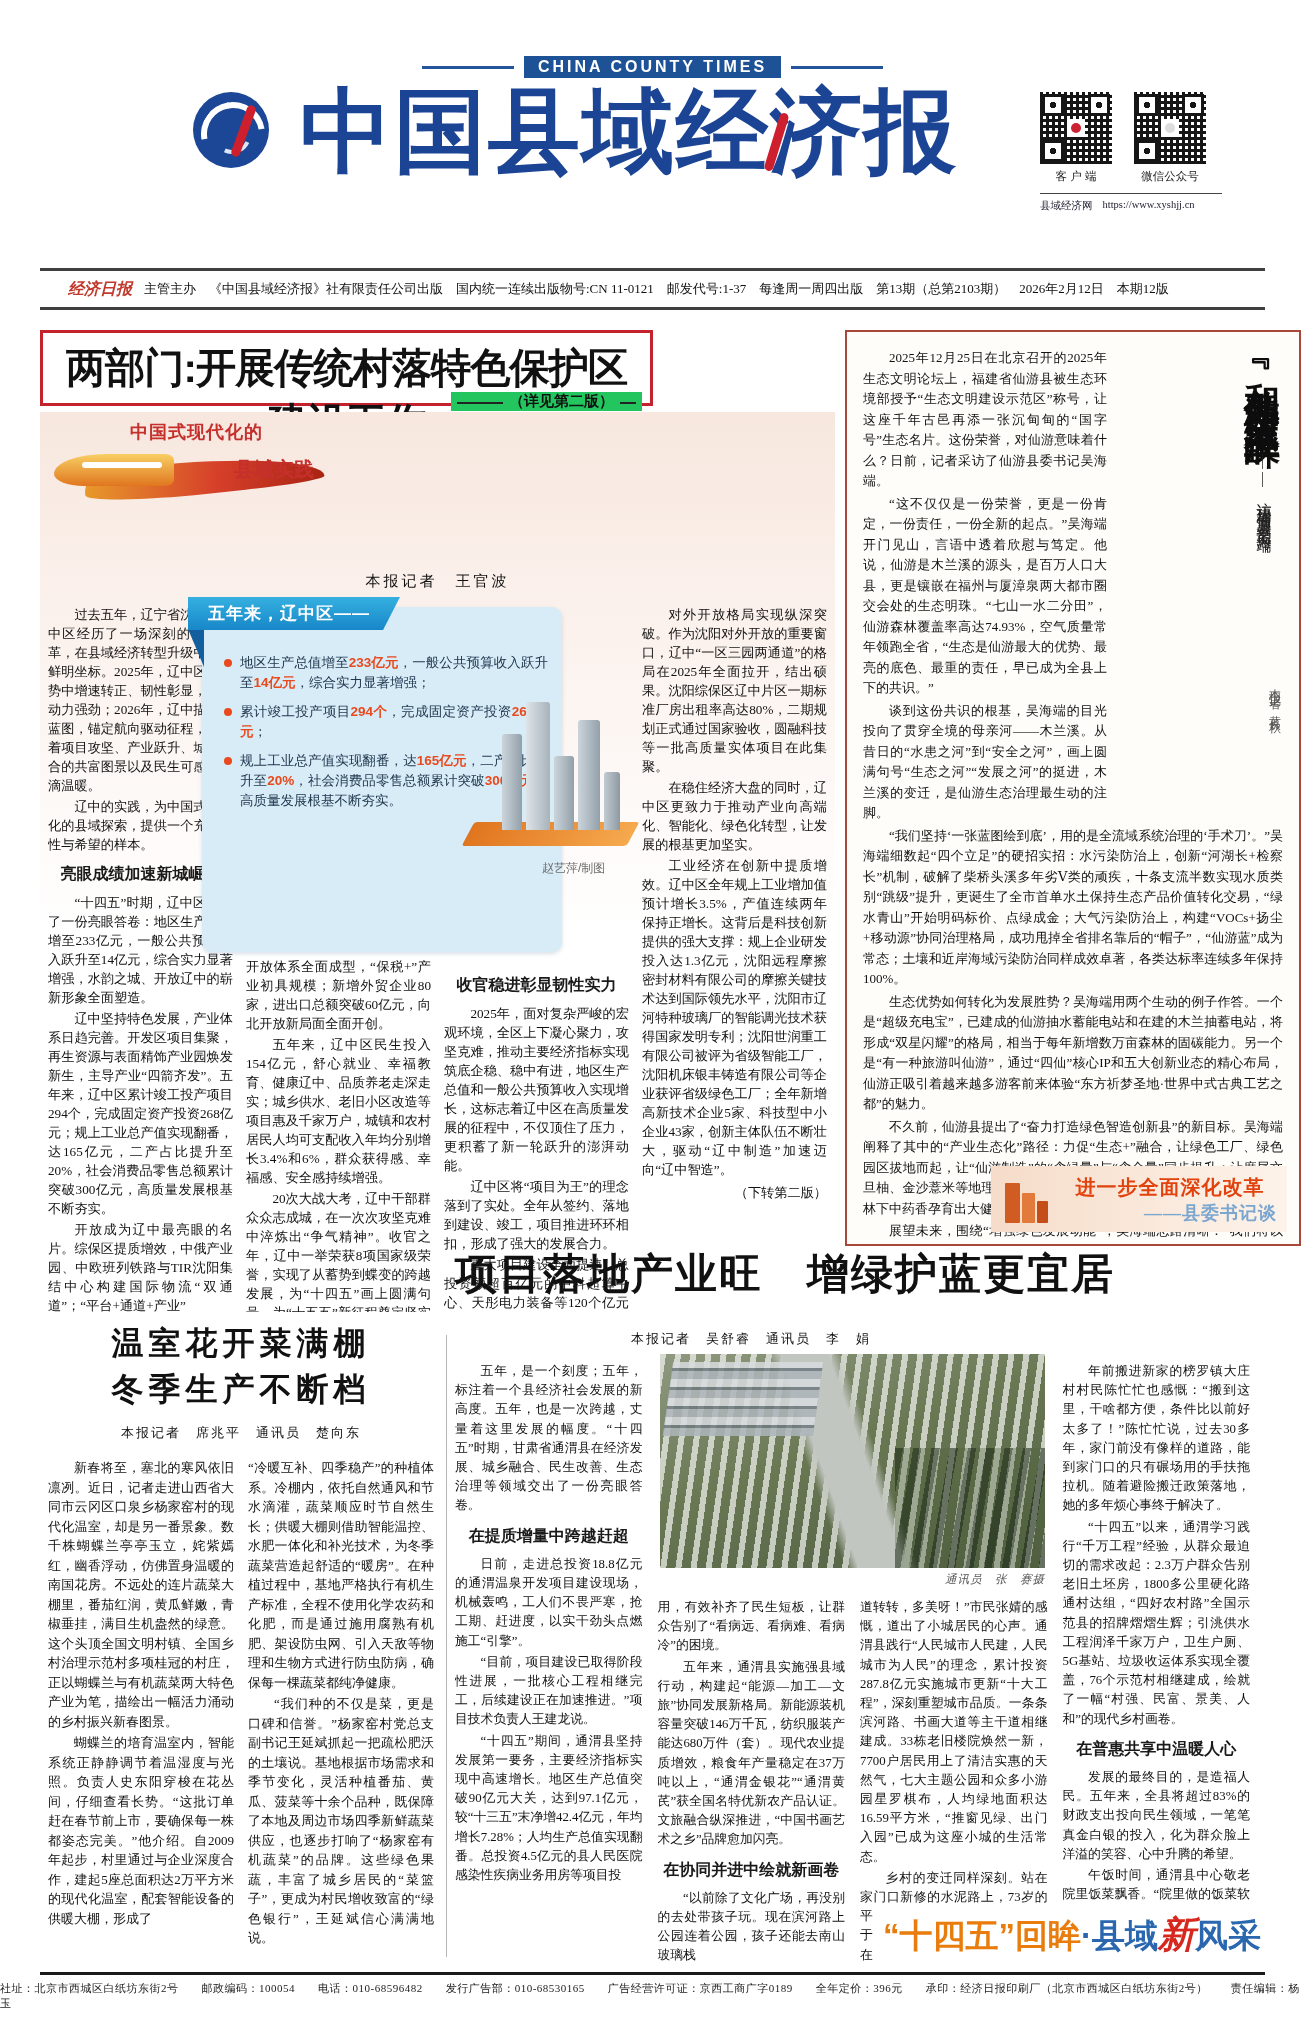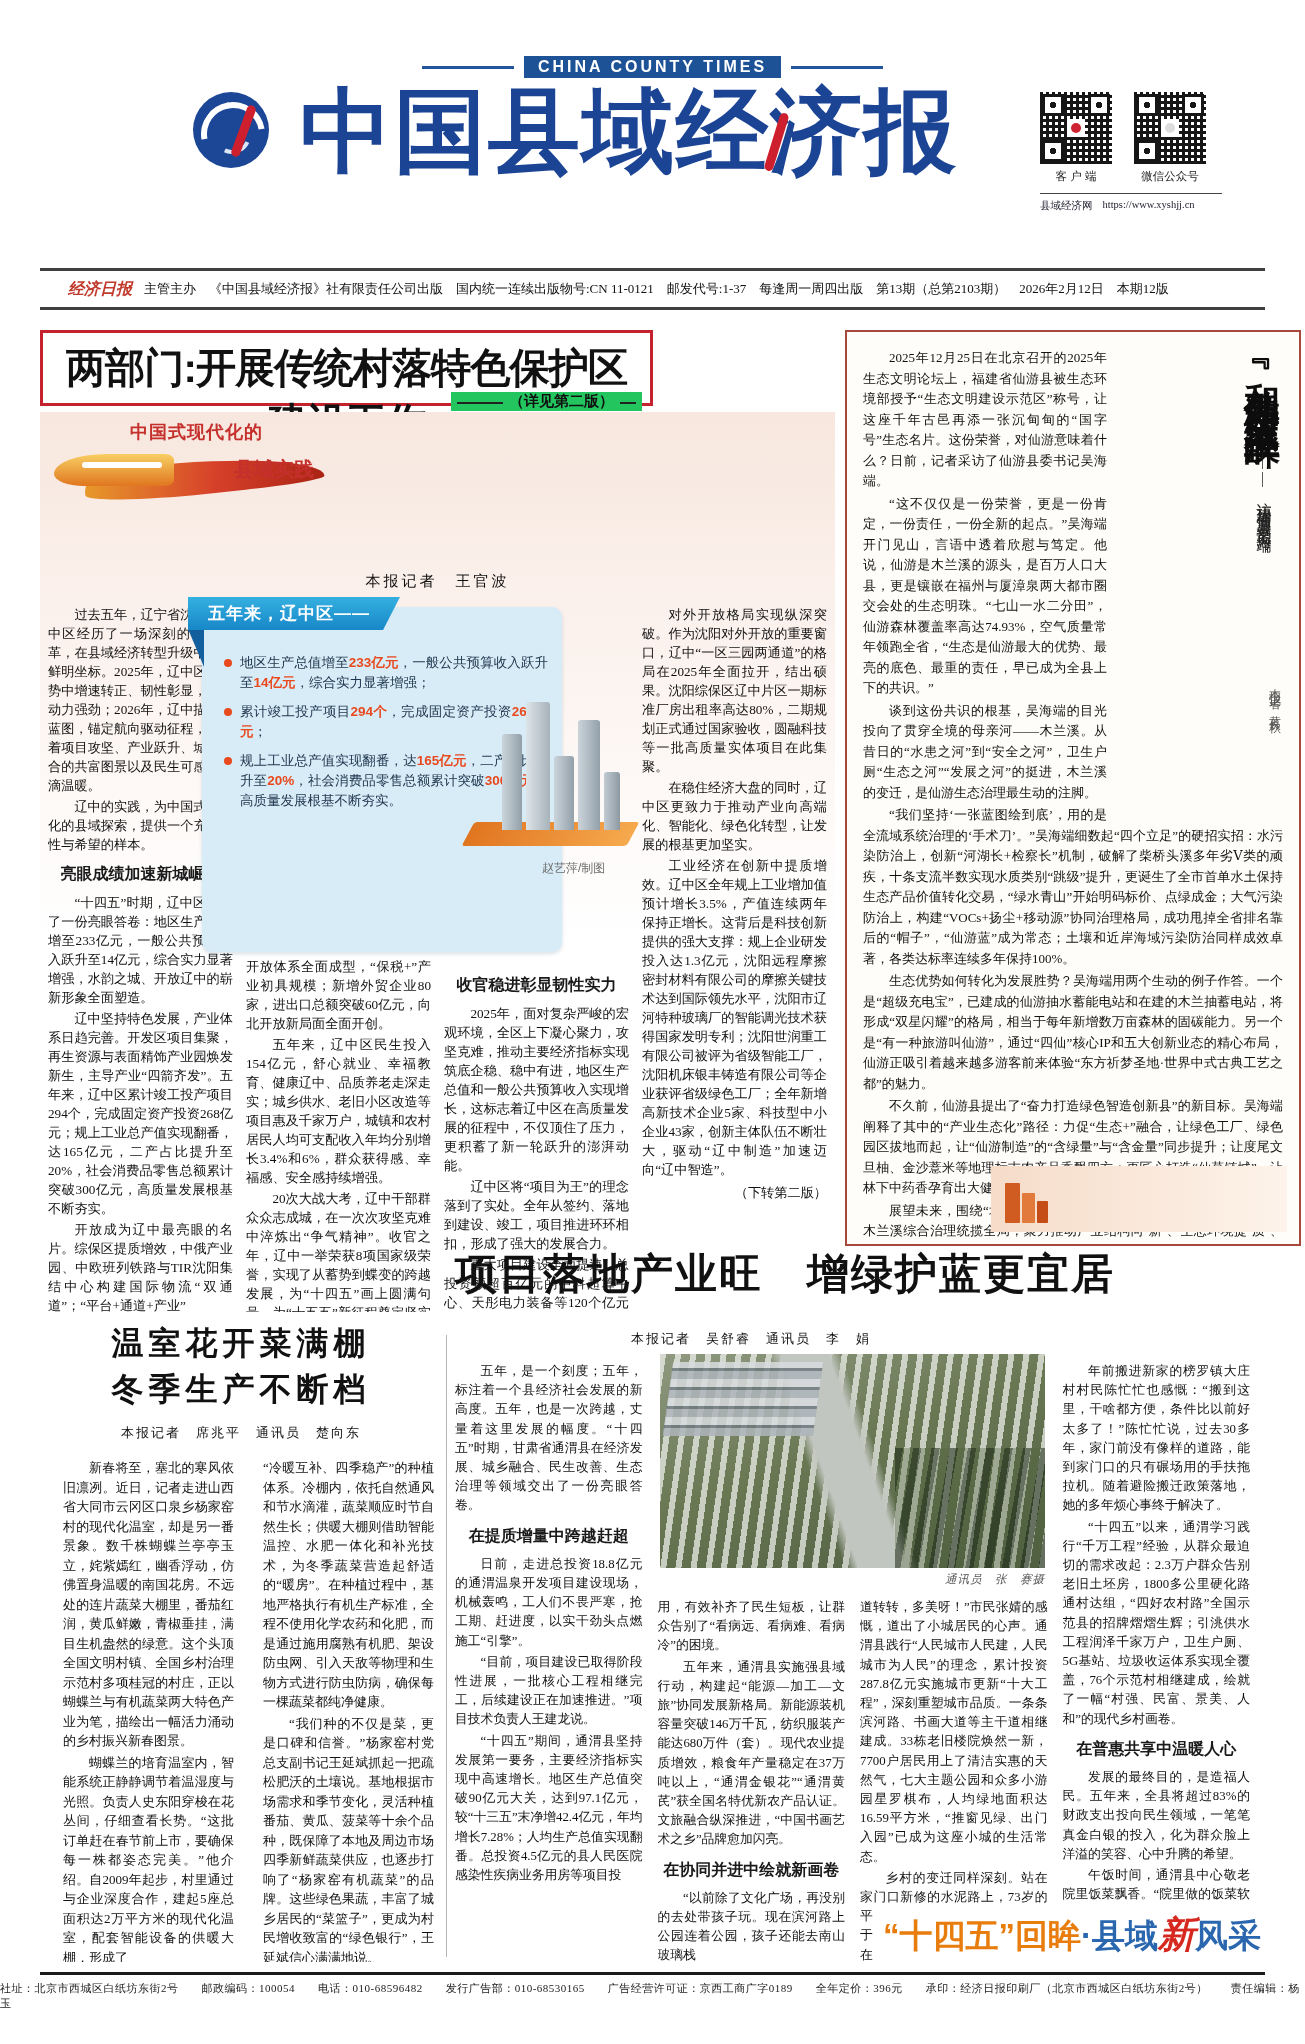--- a/index.html
+++ b/index.html
@@ -102,21 +102,21 @@
   .xy-banner .btxt{flex:1;text-align:center;}
   .xy-banner .bl1{font-family:"Liberation Sans","DejaVu Sans",sans-serif;font-size:20px;font-weight:900;color:#e2430e;letter-spacing:1px;}
   .xy-banner .bl2{font-size:18px;font-weight:bold;color:#7ba6d0;text-align:right;letter-spacing:1px;}
 
   
   #greenhouse{left:40px;top:1322px;width:402px;height:642px;}
   .gh-t{position:absolute;left:0;width:100%;text-align:center;font-size:32px;font-weight:900;letter-spacing:5px;}
   .gh-t.l1{top:0;} .gh-t.l2{top:46px;}
   .gh-byline{position:absolute;top:102px;left:0;width:100%;text-align:center;font-size:13px;letter-spacing:2px;}
   .gh-cols{position:absolute;left:8px;right:8px;top:136px;bottom:2px;display:flex;gap:14px;}
-  .gh-col{flex:1;overflow:hidden;font-size:13px;line-height:19.5px;text-align:justify;margin-left:15px;}
+  .gh-col{flex:1;overflow:hidden;font-size:13px;line-height:19.5px;text-align:justify;}
 
   
   #tongwei{left:455px;top:1246px;width:845px;height:718px;}
   .tw-title{position:absolute;left:0;top:0;width:592px;text-align:center;font-size:42px;font-weight:900;letter-spacing:2px;white-space:nowrap;}
   .tw-byline{position:absolute;left:0;top:84px;width:592px;text-align:center;font-size:13px;letter-spacing:2px;}
   .tw-photo{position:absolute;left:205px;top:108px;width:385px;height:214px;background:
      linear-gradient(70deg,transparent 40%,#c2c6c0 43% 53%,transparent 56%),
      repeating-linear-gradient(98deg,rgba(235,237,233,.75) 0 6px,rgba(110,122,100,.18) 6px 15px),
      linear-gradient(160deg,#96a086 0%,#68774f 45%,#47563a 100%);}
   .tw-photo .ph-bld{position:absolute;left:8px;top:8px;width:150px;height:74px;background:
@@ -256,32 +256,36 @@
 
 <div id="xianyou" class="abs">
   <div class="xy-float">
     <div class="xy-title">『和美仙游』绽放木兰溪畔</div>
     <div class="xy-subtitle">——访福建省仙游县委书记吴海端</div>
     <div class="xy-byline">本报记者　黄长秋</div>
   </div>
   <div class="xy-text">
       <p>2025年12月25日在北京召开的2025年生态文明论坛上，福建省仙游县被生态环境部授予“生态文明建设示范区”称号，让这座千年古邑再添一张沉甸甸的“国字号”生态名片。这份荣誉，对仙游意味着什么？日前，记者采访了仙游县委书记吴海端。</p>
       <p>“这不仅仅是一份荣誉，更是一份肯定，一份责任，一份全新的起点。”吴海端开门见山，言语中透着欣慰与笃定。他说，仙游是木兰溪的源头，是百万人口大县，更是镶嵌在福州与厦漳泉两大都市圈交会处的生态明珠。“七山一水二分田”，仙游森林覆盖率高达74.93%，空气质量常年领跑全省，“生态是仙游最大的优势、最亮的底色、最重的责任，早已成为全县上下的共识。”</p>
-      <p>谈到这份共识的根基，吴海端的目光投向了贯穿全境的母亲河——木兰溪。从昔日的“水患之河”到“安全之河”，卫生户厕“生态之河”“发展之河”的挺进，木兰溪的变迁，是仙游生态治理最生动的注脚。</p>
+      <p>谈到这份共识的根基，吴海端的目光投向了贯穿全境的母亲河——木兰溪。从昔日的“水患之河”到“安全之河”，画上圆满句号“生态之河”“发展之河”的挺进，木兰溪的变迁，是仙游生态治理最生动的注脚。</p>
       <p>“我们坚持‘一张蓝图绘到底’，用的是全流域系统治理的‘手术刀’。”吴海端细数起“四个立足”的硬招实招：水污染防治上，创新“河湖长+检察长”机制，破解了柴桥头溪多年劣Ⅴ类的顽疾，十条支流半数实现水质类别“跳级”提升，更诞生了全市首单水土保持生态产品价值转化交易，“绿水青山”开始明码标价、点绿成金；大气污染防治上，构建“VOCs+扬尘+移动源”协同治理格局，成功甩掉全省排名靠后的“帽子”，“仙游蓝”成为常态；土壤和近岸海域污染防治同样成效卓著，各类达标率连续多年保持100%。</p>
       <p>生态优势如何转化为发展胜势？吴海端用两个生动的例子作答。一个是“超级充电宝”，已建成的仙游抽水蓄能电站和在建的木兰抽蓄电站，将形成“双星闪耀”的格局，相当于每年新增数万亩森林的固碳能力。另一个是“有一种旅游叫仙游”，通过“四仙”核心IP和五大创新业态的精心布局，仙游正吸引着越来越多游客前来体验“东方祈梦圣地·世界中式古典工艺之都”的魅力。</p>
       <p>不久前，仙游县提出了“奋力打造绿色智造创新县”的新目标。吴海端阐释了其中的“产业生态化”路径：力促“生态+”融合，让绿色工厂、绿色园区拔地而起，让“仙游制造”的“含绿量”与“含金量”同步提升；让度尾文旦柚、金沙薏米等地理标志农产品香飘四方；更匠心打造“仙草链城”，让林下中药香孕育出大健康产业的新集群。</p>
       <p>展望未来，围绕“增强绿色发展动能”，吴海端思路清晰：“我们将以木兰溪综合治理统揽全局，聚力推动产业结构向‘新’、生态环境提‘质’、能源结构转‘绿’、生活方式变‘优’。”他的话语坚定而充满期待，“最终目的，是让每一个人、每一个家庭、每一个村落，都像一朵生机盎然的花，盛开在碧波荡漾的木兰溪畔，共同绘就天蓝海碧、山清水秀、城美人和的‘和美仙游’新画卷。”</p>
     </div>
   <div class="xy-banner">
     <span class="bicon">
         <i class="i1"></i>
         <i class="i2"></i>
         <i class="i3"></i>
       </span>
+    <span class="btxt">
+      <span class="bl1" style="display:block;">进一步全面深化改革</span>
+      <span class="bl2" style="display:block;">——县委书记谈</span>
+    </span>
   </div>
 </div>
 
 <div id="greenhouse" class="abs">
   <div class="gh-t l1">温室花开菜满棚</div>
   <div class="gh-t l2">冬季生产不断档</div>
   <div class="gh-byline">本报记者　席兆平　通讯员　楚向东</div>
   <div class="gh-cols">
     <div class="gh-col">
         <div class="fp">新春将至，塞北的寒风依旧凛冽。近日，记者走进山西省大同市云冈区口泉乡杨家窑村的现代化温室，却是另一番景象。数千株蝴蝶兰亭亭玉立，姹紫嫣红，幽香浮动，仿佛置身温暖的南国花房。不远处的连片蔬菜大棚里，番茄红润，黄瓜鲜嫩，青椒垂挂，满目生机盎然的绿意。这个头顶全国文明村镇、全国乡村治理示范村多项桂冠的村庄，正以蝴蝶兰与有机蔬菜两大特色产业为笔，描绘出一幅活力涌动的乡村振兴新春图景。</div>

